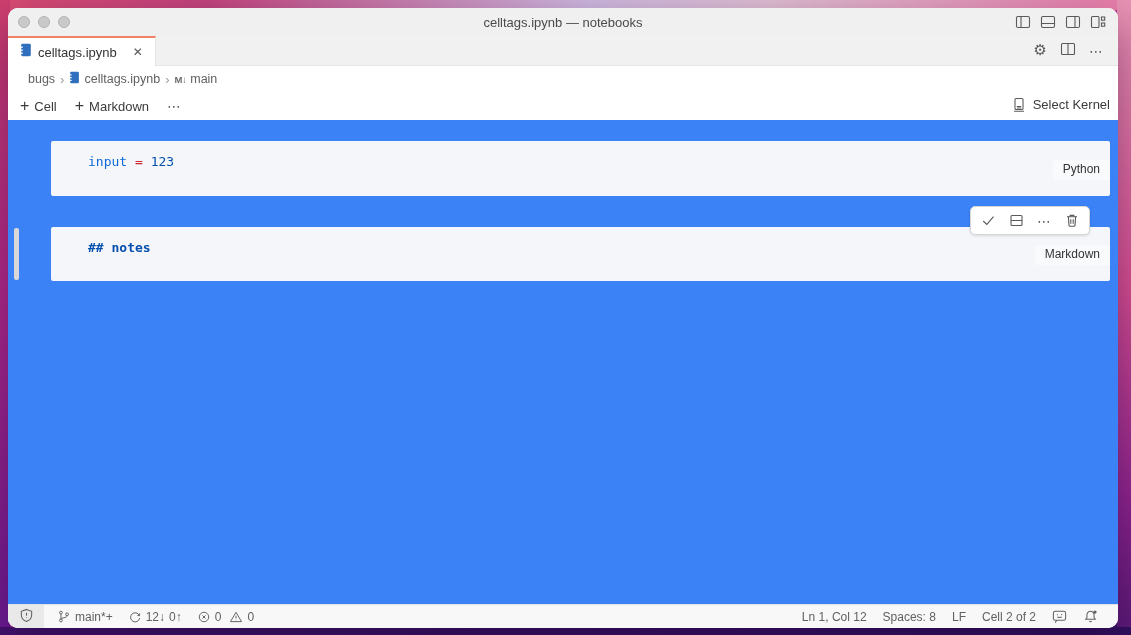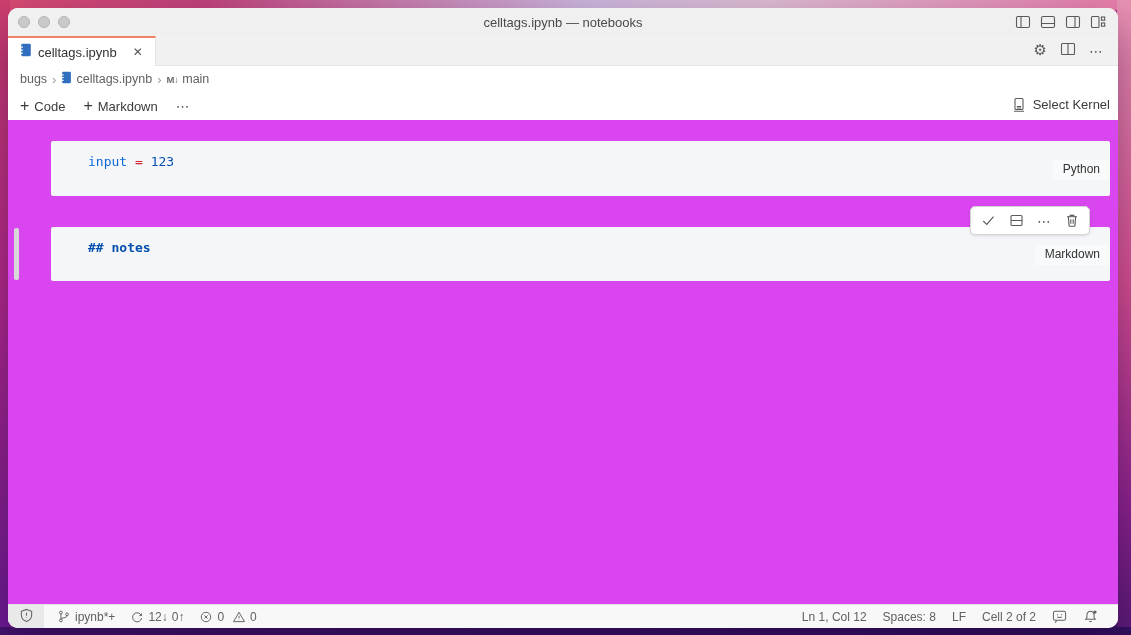--- a/index.html
+++ b/index.html
@@ -44,34 +44,34 @@
     padding:0 10px 0 12px; border-right:1px solid #e5e5e5;
     border-top:2px solid #f08268; margin-bottom:-1px; cursor:pointer; }
   .tab-label { font-size:13px; color:#333; }
   .tab-close { font-size:12px; color:#555; padding:0 2px; margin-left:8px; cursor:pointer; }
   .editor-actions { margin-left:auto; display:flex; align-items:center; gap:13px; padding-right:14px; }
   .gear-glyph { font-family:"DejaVu Sans", sans-serif; font-size:15px; color:#5a5a5a; line-height:1; cursor:pointer; }
   .more-glyph { font-size:14px; color:#5a5a5a; letter-spacing:1px; cursor:pointer; }
 
   
   .breadcrumbs { height:26px; background:#fff; display:flex; align-items:center;
-    gap:5px; padding-left:12px; font-size:12.5px; color:#616161; flex:none; }
+    gap:5px; padding-left:20px; font-size:12.5px; color:#616161; flex:none; }
   .crumb { cursor:pointer; display:flex; align-items:center; gap:4px; }
   .crumb-sep { color:#9a9a9a; font-size:13px; }
   .md-symbol { font-size:9.5px; font-weight:700; color:#6c6c6c; letter-spacing:-0.5px; }
 
   
   .nb-toolbar { height:28px; background:#fff; display:flex; align-items:center;
     gap:18px; padding:0 8px 0 12px; font-size:13px; color:#3b3b3b; flex:none; }
   .nb-btn { display:flex; align-items:center; gap:5px; cursor:pointer; }
   .plus-glyph { font-size:16px; font-weight:300; color:#3b3b3b; line-height:1; }
   .kernel-btn { margin-left:auto; display:flex; align-items:flex-start; gap:6px; cursor:pointer; }
 
   
-  .content { position:relative; flex:1; background:#d946ef; }
+  .content { position:relative; flex:1; background:#3b82f6; }
   .cell { position:absolute; left:43px; right:8px; background:#f4f6f9;
     border-radius:2px; cursor:text; }
   .cell-code { top:21px; height:55px; }
   .cell-md   { top:107px; height:54px; }
   .code-line { font-family:"DejaVu Sans Mono","Liberation Mono",monospace;
     font-size:13px; padding:13px 0 0 37px; white-space:pre; }
   .tok-name { color:#0969da; }
   .tok-op   { color:#cf222e; }
   .tok-num  { color:#0550ae; }
   .md-source { color:#0550ae; font-weight:700; }
@@ -188,21 +188,21 @@
     <span class="crumb-sep">›</span>
     <span class="crumb">
       <span class="md-symbol">M↓</span>
       <span>main</span>
     </span>
   </div>
 
   <div class="nb-toolbar">
     <span class="nb-btn">
       <span class="plus-glyph">+</span>
-      <span>Code</span>
+      <span>Cell</span>
     </span>
     <span class="nb-btn">
       <span class="plus-glyph">+</span>
       <span>Markdown</span>
     </span>
     <span class="more-glyph">⋯</span>
     <span class="kernel-btn">
       <span>
         <svg class="icn" width="16" height="16" viewBox="0 0 16 16">
             <rect x="4" y="1.5" width="8" height="11" rx="1"></rect>
@@ -267,21 +267,21 @@
     </div>
     <div class="sb-left">
       <span class="sb-item">
         <svg class="icn-sb" width="14" height="15" viewBox="0 0 16 16">
             <circle cx="4.5" cy="3.5" r="1.6"></circle>
             <circle cx="4.5" cy="12.5" r="1.6"></circle>
             <circle cx="11.5" cy="5.5" r="1.6"></circle>
             <line x1="4.5" y1="5.1" x2="4.5" y2="10.9"></line>
             <path d="M11.5 7.1C11.5 10 4.5 9 4.5 11.2"></path>
           </svg>
-        <span>ipynb*+</span>
+        <span>main*+</span>
       </span>
       <span class="sb-item">
         <svg class="icn-sb" width="14" height="14" viewBox="0 0 16 16">
             <path d="M12.9 6.2A5.2 5.2 0 1 0 13.3 9.2"></path>
             <polyline points="10.7,6.4 13.2,6.4 13.2,3.9"></polyline>
           </svg>
         <span>12↓</span>
         <span>0↑</span>
       </span>
       <span class="sb-item">

